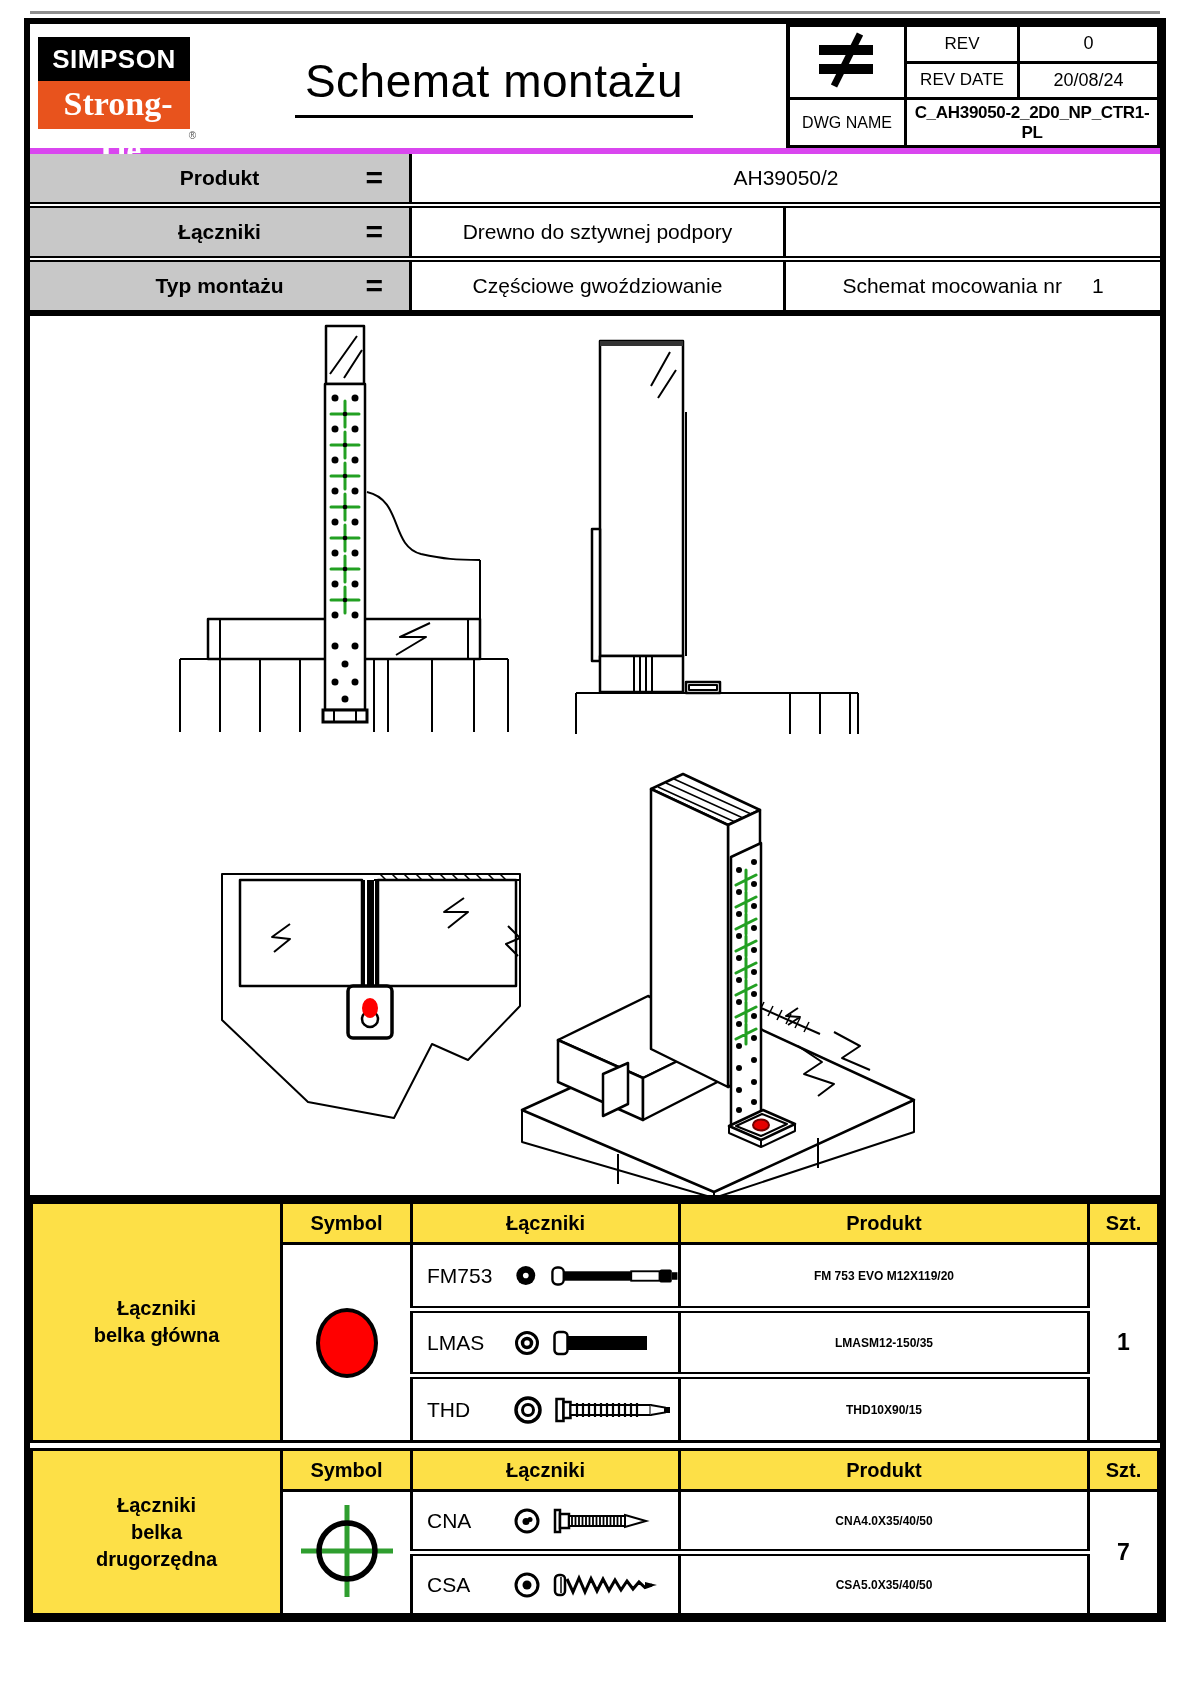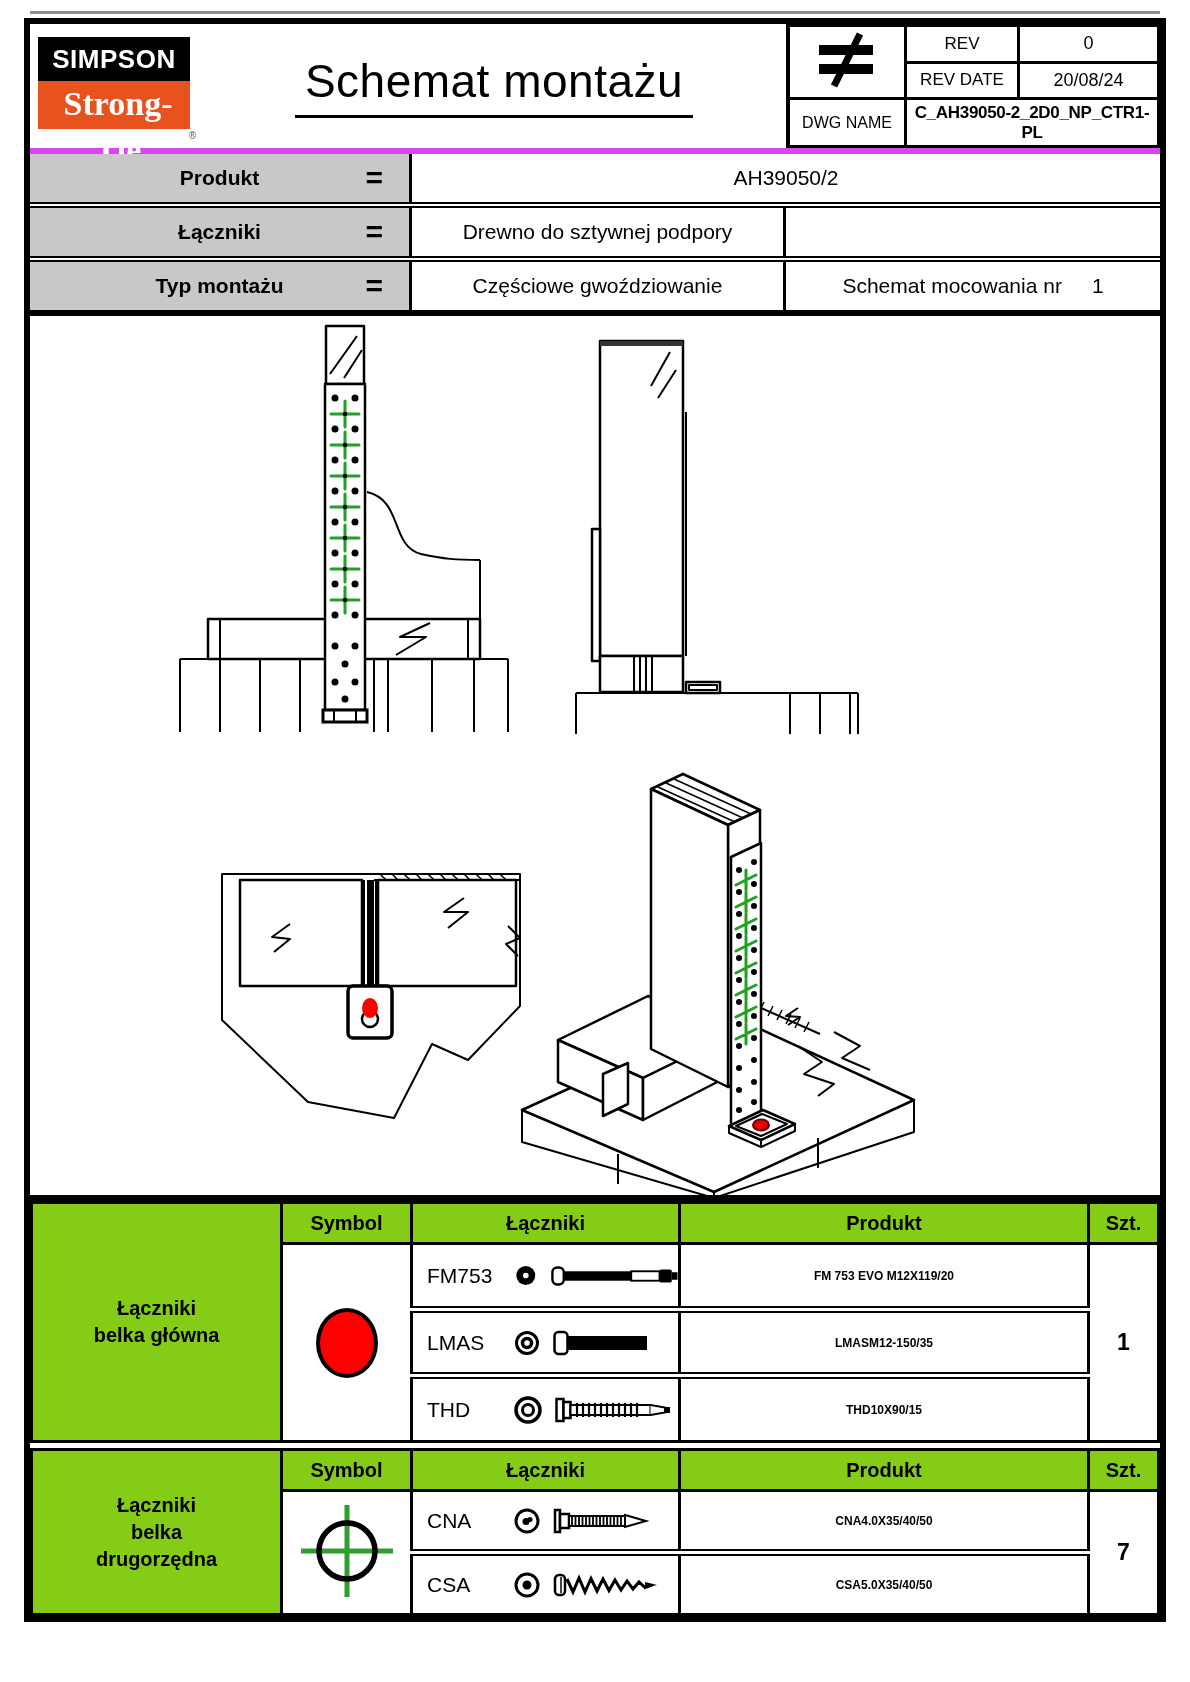--- a/index.html
+++ b/index.html
@@ -38,21 +38,21 @@
   .draw{position:relative;flex:1;background:#fff;border-bottom:6px solid #000;overflow:hidden;}
   .draw svg{position:absolute;}
   .th{stroke:#000;fill:none;stroke-width:2;stroke-linejoin:round;}
   .wt{fill:#fff;stroke:#000;stroke-width:2.5;stroke-linejoin:round;}
   .grn{stroke:#22a022;fill:none;stroke-width:3;stroke-linecap:round;}
 
   
   .bomwrap{flex-shrink:0;}
   table.bom{border-collapse:collapse;width:100%;table-layout:fixed;}
   table.bom td{border:3px solid #000;vertical-align:middle;padding:0;}
-  table.bom tr.hd td{background:#84cc16;font-weight:bold;font-size:20px;text-align:center;height:38px;}
+  table.bom tr.hd td{background:#fde047;font-weight:bold;font-size:20px;text-align:center;height:38px;}
   td.grp{background:#c8c8c8;font-weight:bold;font-size:21px;text-align:center;white-space:pre-line;line-height:1.35;}
   tr.datarow{height:66px;}
   tr.datarow2{height:62px;}
   td.dsep{border-top:7px double #000 !important;}
   .fast{display:flex;align-items:center;gap:13px;padding-left:14px;}
   .fast .code{font-weight:normal;font-size:21px;min-width:74px;}
   td.prod{font-weight:bold;font-size:12px;text-align:center;}
   td.qty{font-weight:bold;font-size:23px;text-align:center;}
   .red-dot{width:54px;height:62px;background:#ff0000;border:4px solid #000;border-radius:50%;margin:0 auto;}
   .symcell{text-align:center;}

